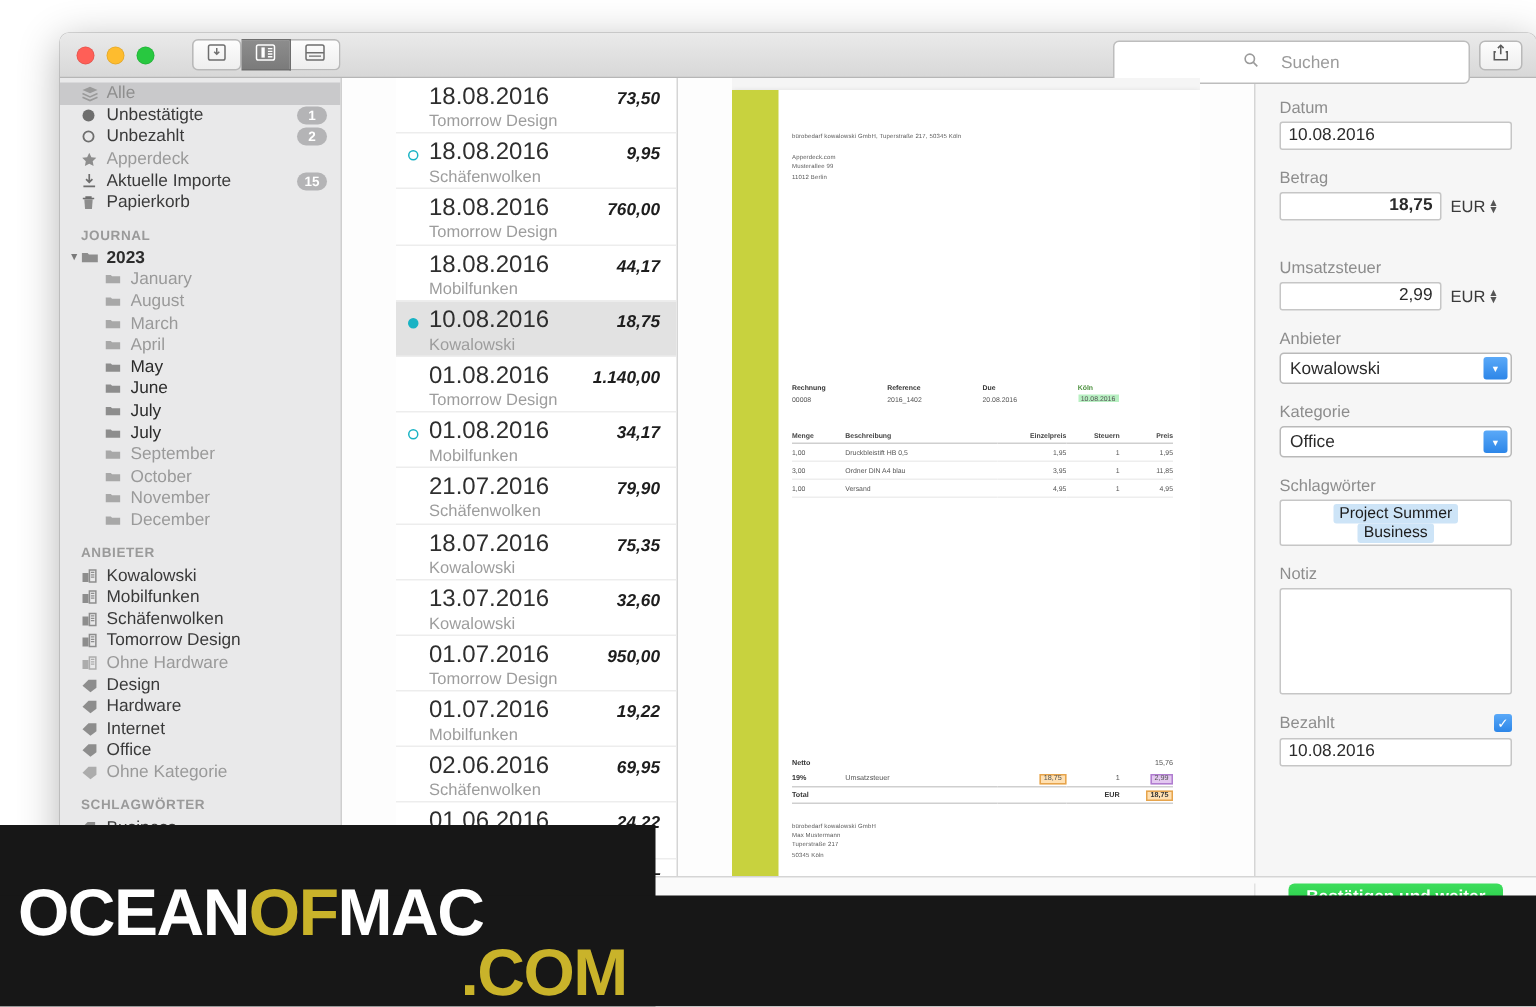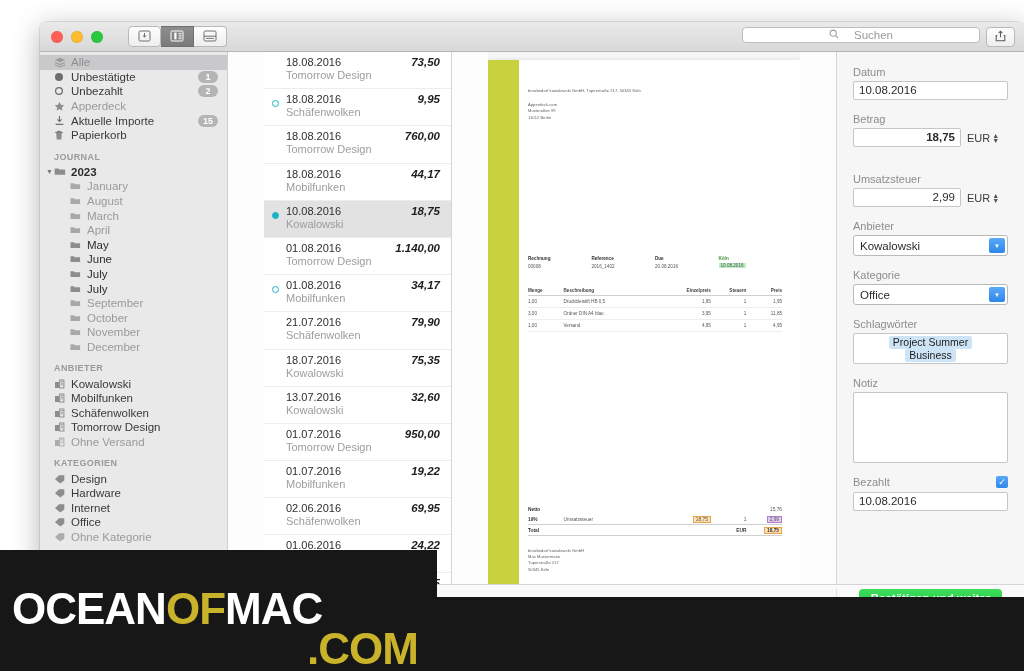--- a/index.html
+++ b/index.html
@@ -43,21 +43,21 @@
     display: flex; align-items: center; justify-content: center;
   }
   .segbtn + .segbtn { border-left: none; }
   .segbtn:first-child { border-radius: 4px 0 0 4px; }
   .segbtn:last-child { border-radius: 0 4px 4px 0; }
   .segbtn.sep { margin-left: 6px; border-radius: 4px; }
   .segbtn.active { background: linear-gradient(to bottom,#8d8d8d,#7b7b7b); border-color: #6e6e6e; }
 
   .searchwrap { position: absolute; right: 44px; top: 5px; }
   .searchfield {
-    width: 238px; height: 16px;
+    width: 238px; height: 29px;
     background: #fff; border: 1px solid #bdbdbd; border-radius: 4px;
     display: flex; align-items: center; justify-content: center; gap: 15px;
     font-size: 11.5px; color: #9b9b9b;
   }
   .sharebtn {
     position: absolute; right: 9px; top: 5px;
     width: 29px; height: 20px;
     background: linear-gradient(to bottom,#fdfdfd,#efefef);
     border: 1px solid #b9b9b9; border-radius: 4px;
     display: flex; align-items: center; justify-content: center;
@@ -104,21 +104,21 @@
     width: 188px; flex: 0 0 188px;
     background: #fff; border-right: 1px solid #d5d5d5;
     overflow: hidden;
   }
   .litem {
     height: 37.2px; padding: 4px 11px 0 22px; position: relative;
     border-bottom: 1px solid #ededed;
   }
   .litem.sel { background: #e2e2e2; }
   .lrow1 { display: flex; justify-content: space-between; align-items: baseline; }
-  .ldate { font-size: 11px; color: #2e2e2e; }
+  .ldate { font-size: 16px; color: #2e2e2e; }
   .lamt { font-size: 11.5px; font-weight: bold; color: #1d1d1d; font-style: italic; }
   .lven { font-size: 11px; color: #9d9d9d; margin-top: 1px; }
   .ldot {
     position: absolute; left: 8px; top: 11px;
     width: 7px; height: 7px; border-radius: 50%;
     border: 1.4px solid #19b3c4;
   }
   .ldot.filled { background: #19b3c4; }
 
   
@@ -532,25 +532,24 @@
               <span class="lbl">Tomorrow Design</span>
             </div>
           <div class="sb-row dim">
               <span class="ic">
                 <svg width="11" height="10" viewBox="0 0 11 10">
                   <rect x="1" y="3" width="4" height="6" fill="#acacac"></rect>
                   <rect x="5.6" y="1" width="4.3" height="8" fill="none" stroke="#acacac" stroke-width="1"></rect>
                   <path d="M6.6 2.6h2.3M6.6 4.2h2.3M6.6 5.8h2.3" stroke="#acacac" stroke-width=".8"></path>
                 </svg>
               </span>
-              <span class="lbl">Ohne Versand</span>
-            </div>
-        </div>
-
-        <div class="sb-head">KATEGORIEN</div>
+              <span class="lbl">Ohne Hardware</span>
+            </div>
+        </div>
+
         <div>
           <div class="sb-row">
               <span class="ic">
                 <svg width="12" height="10" viewBox="0 0 12 10">
                   <path d="M1 5.2L5 1.2h5.3v5.3L6.3 9.5z" fill="#8d8d8d"></path>
                 </svg>
               </span>
               <span class="lbl">Design</span>
             </div>
           <div class="sb-row">

